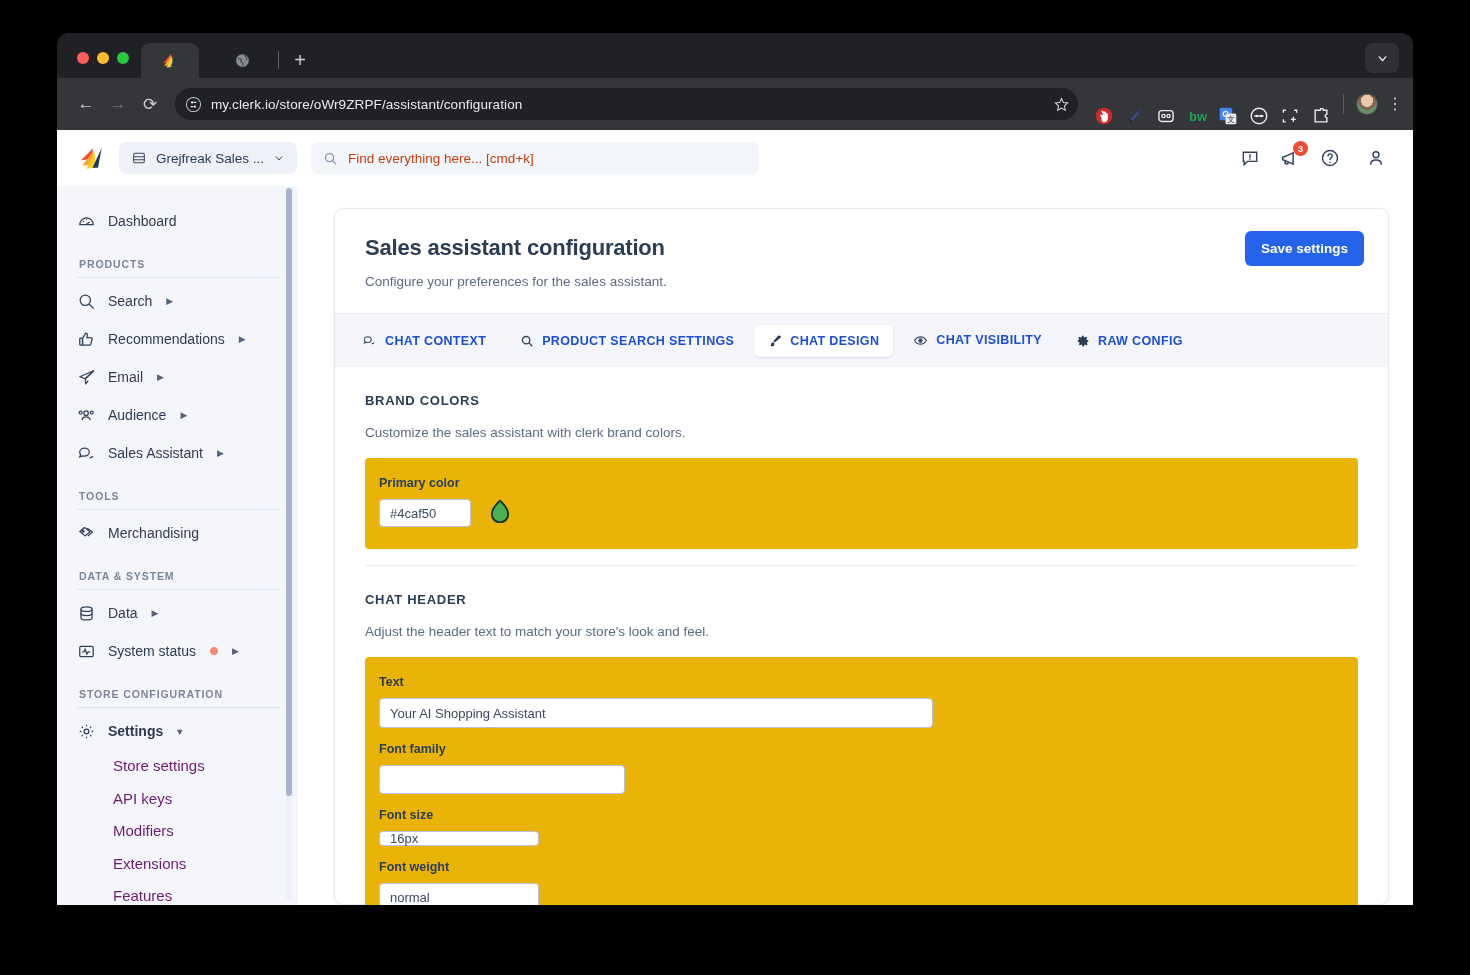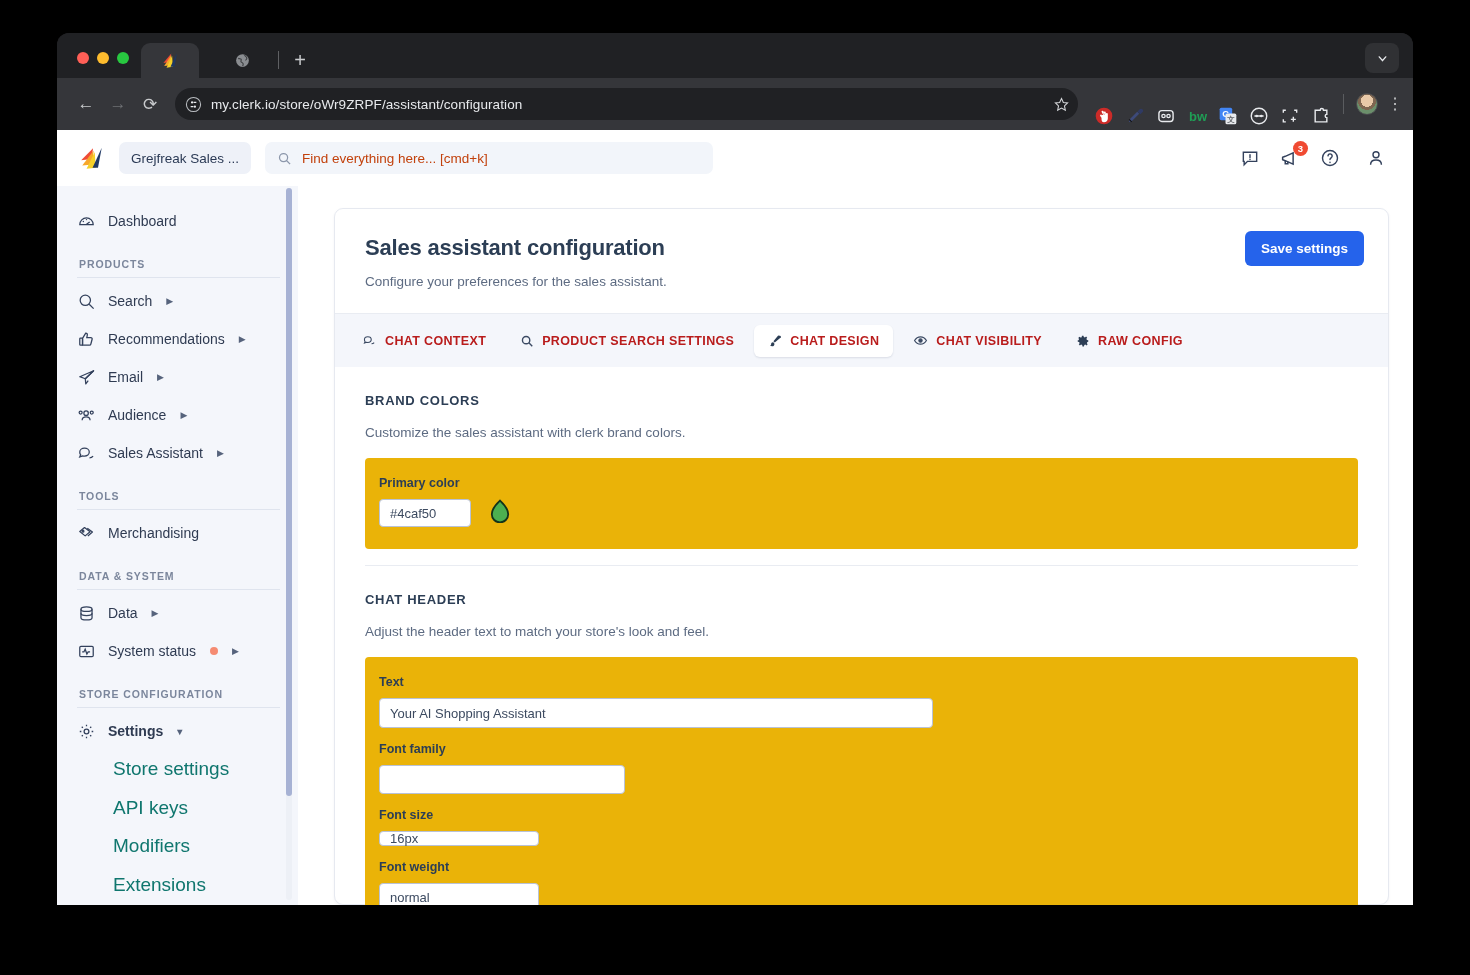--- a/index.html
+++ b/index.html
@@ -99,21 +99,21 @@
     background: #fff;
     display:flex; align-items:center;
     padding: 0 18px 0 22px; gap: 14px;
     flex: 0 0 56px;
   }
   .logo { width: 26px; height: 26px; }
   .storepill {
     display:flex; align-items:center; gap:9px;
     height: 32px; padding: 0 12px;
     background: #eef1f8; border-radius: 7px;
-    color:#2b3a55; font-size:13.5px;flex-direction:column;
+    color:#2b3a55; font-size:13.5px;
   }
   .searchbar {
     flex: 0 0 448px; height: 32px;
     background: #f2f5fa; border-radius: 7px;
     display:flex; align-items:center; gap:10px;
     padding: 0 12px;
     color:#c2410c; font-size:13.5px;
   }
   .head-spacer { flex:1; }
   .head-icons { display:flex; align-items:center; gap:18px; padding-right:8px; }
@@ -144,21 +144,21 @@
     display:flex; align-items:center; gap:12px;
     height: 38px; color:#2f3b52; font-size:14px;
   }
   .sb-item .caret { color:#56637c; font-size:9px; margin-left:2px; }
   .sb-group {
     font-size: 10.5px; font-weight: bold; letter-spacing: .9px;
     color:#7b869c; padding: 18px 0 7px 2px;
   }
   .sb-rule { height:1px; background:#dfe4ee; margin-bottom:4px; }
   .sb-sub {
-    font-size:19px; color:#0f766e;
+    font-size:15px; color:#701a75;
     padding: 5px 0 5px 36px; line-height: 1.5;
   }
   .sb-settings { font-weight:bold; }
   .status-dot { width:8px; height:8px; border-radius:50%; background:#f58b72; margin-left:2px; }
 
   
   .main { flex:1; background:#ffffff; padding: 22px 24px 0 36px; overflow:hidden; }
   .card {
     background:#fff; border:1px solid #e6e9f0; border-radius:9px;
     box-shadow: 0 1px 3px rgba(22,35,70,.05);
@@ -175,24 +175,24 @@
     padding: 10px 16px;
   }
   .card-div { height:1px; background:#e9ecf2; }
 
   .tabs {
     background:#f4f6fb;
     display:flex; align-items:center; gap:6px;
     padding: 10px 14px;
   }
   .tab-pill {
-    display:flex; align-items:flex-end; gap:8px;
+    display:flex; align-items:flex-start; gap:8px;
     padding: 9px 14px; border-radius:6px;
     font-size:12.5px; font-weight:bold; letter-spacing:.35px;
-    color:#b91c1c;
+    color:#1d4ed8;
   }
   .tab-pill.active { background:#fff; box-shadow:0 1px 2px rgba(25,38,70,.12); }
 
   .section { padding: 0 30px; }
   .sec-title {
     font-size:13px; font-weight:bold; letter-spacing:.7px;
     color:#2c3e55; padding: 26px 0 0 0;
   }
   .sec-desc { font-size:13.5px; color:#5d6b82; padding: 17px 0 18px 0; }
   .panel { background:#eab308; border-radius:4px; padding: 18px 14px 22px 14px; }

